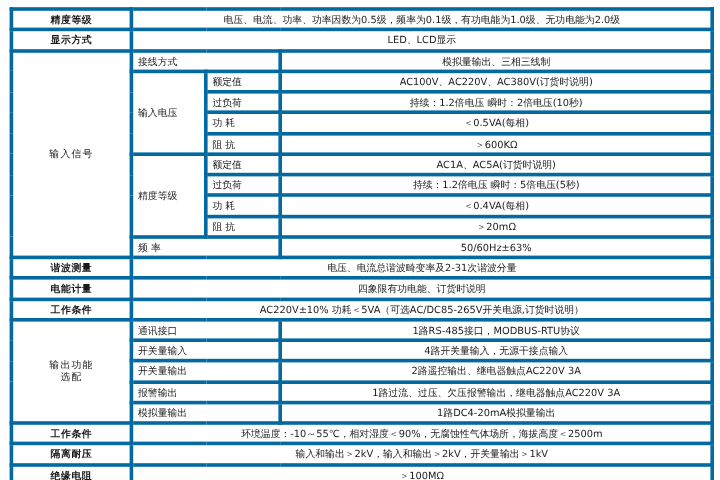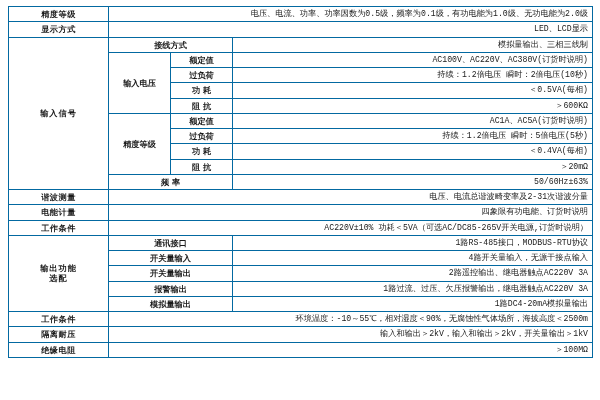--- a/index.html
+++ b/index.html
@@ -13,45 +13,44 @@
     font-family: "DejaVu Sans", "Liberation Sans", sans-serif;
     color: #1a1a1a;
   }
   #spec-table {
     width: 584px;
     margin: 6px 8px;
     border-collapse: collapse;
     table-layout: fixed;
   }
   #spec-table td {
-    border: 1px solid #0369a1;
+    border: 3px solid #0369a1;
     font-size: 8.2px;
     line-height: 1.25;
     padding: 2px 4px;
     vertical-align: middle;
   }
   td.lbl {
     text-align: center;
     font-weight: bold;
     letter-spacing: 0.5px;
     white-space: nowrap;
   }
   td.lbl-wide {
     text-align: center;
-    font-weight: bold;
+    font-weight: normal;
     letter-spacing: 1px;
   }
   td.val {
-    text-align: right;
+    text-align: center;
     padding-left: 8px;
-    font-family: Liberation Mono, monospace;
   }
   td.sub {
-    text-align: center;
-    font-weight: bold;
+    text-align: left;
+    font-weight: normal;
   }
 </style>
 </head>
 <body>
 
 <table id="spec-table">
   <colgroup>
     <col style="width:100px">
     <col style="width:62px">
     <col style="width:62px">

